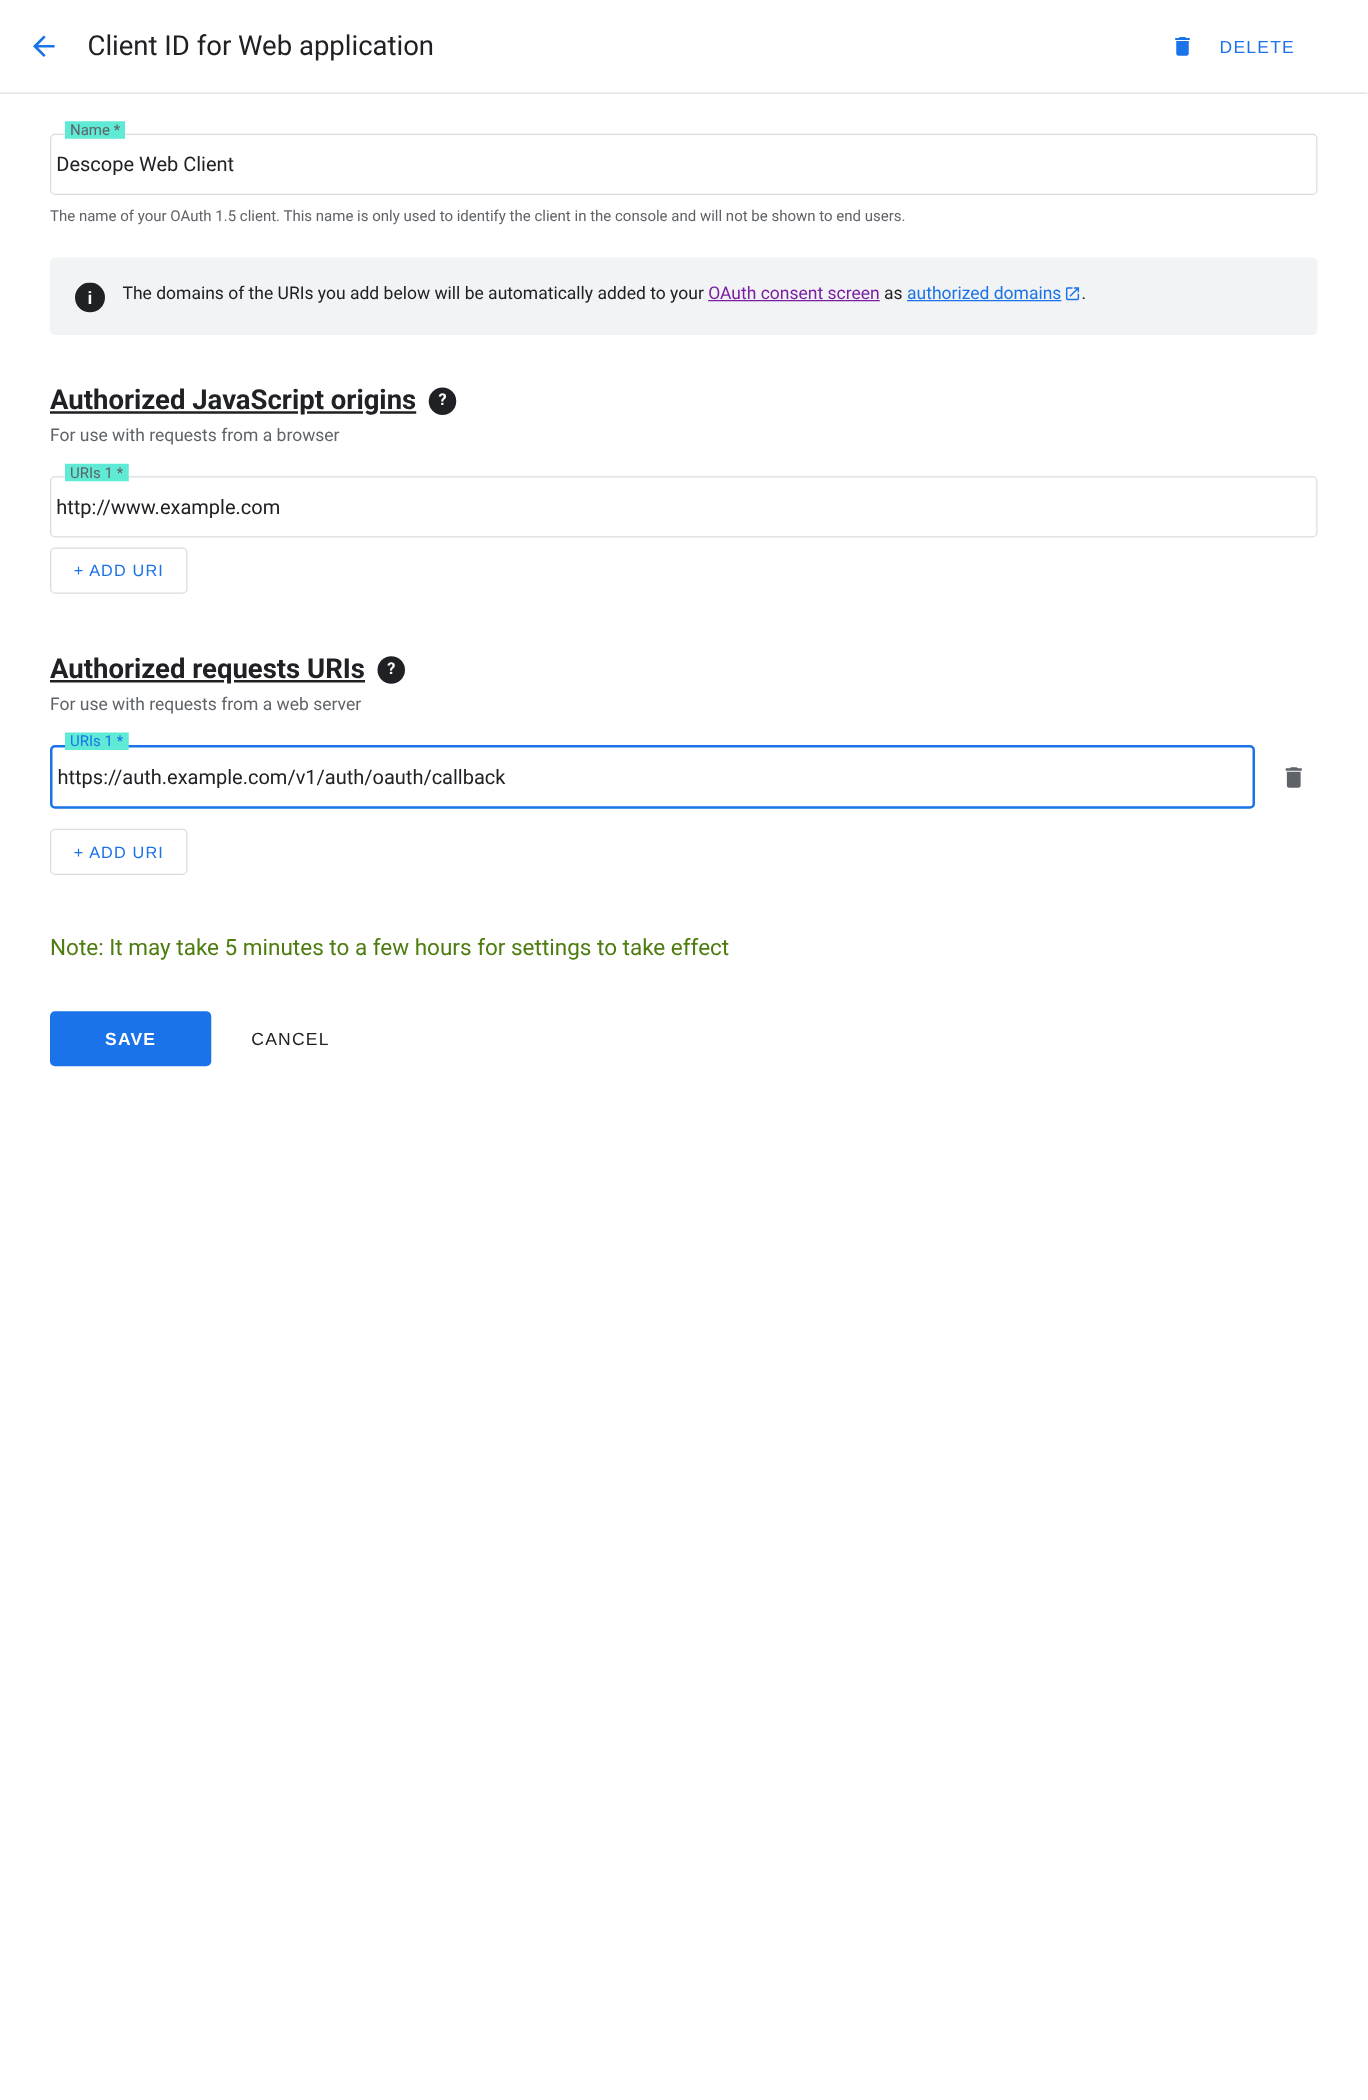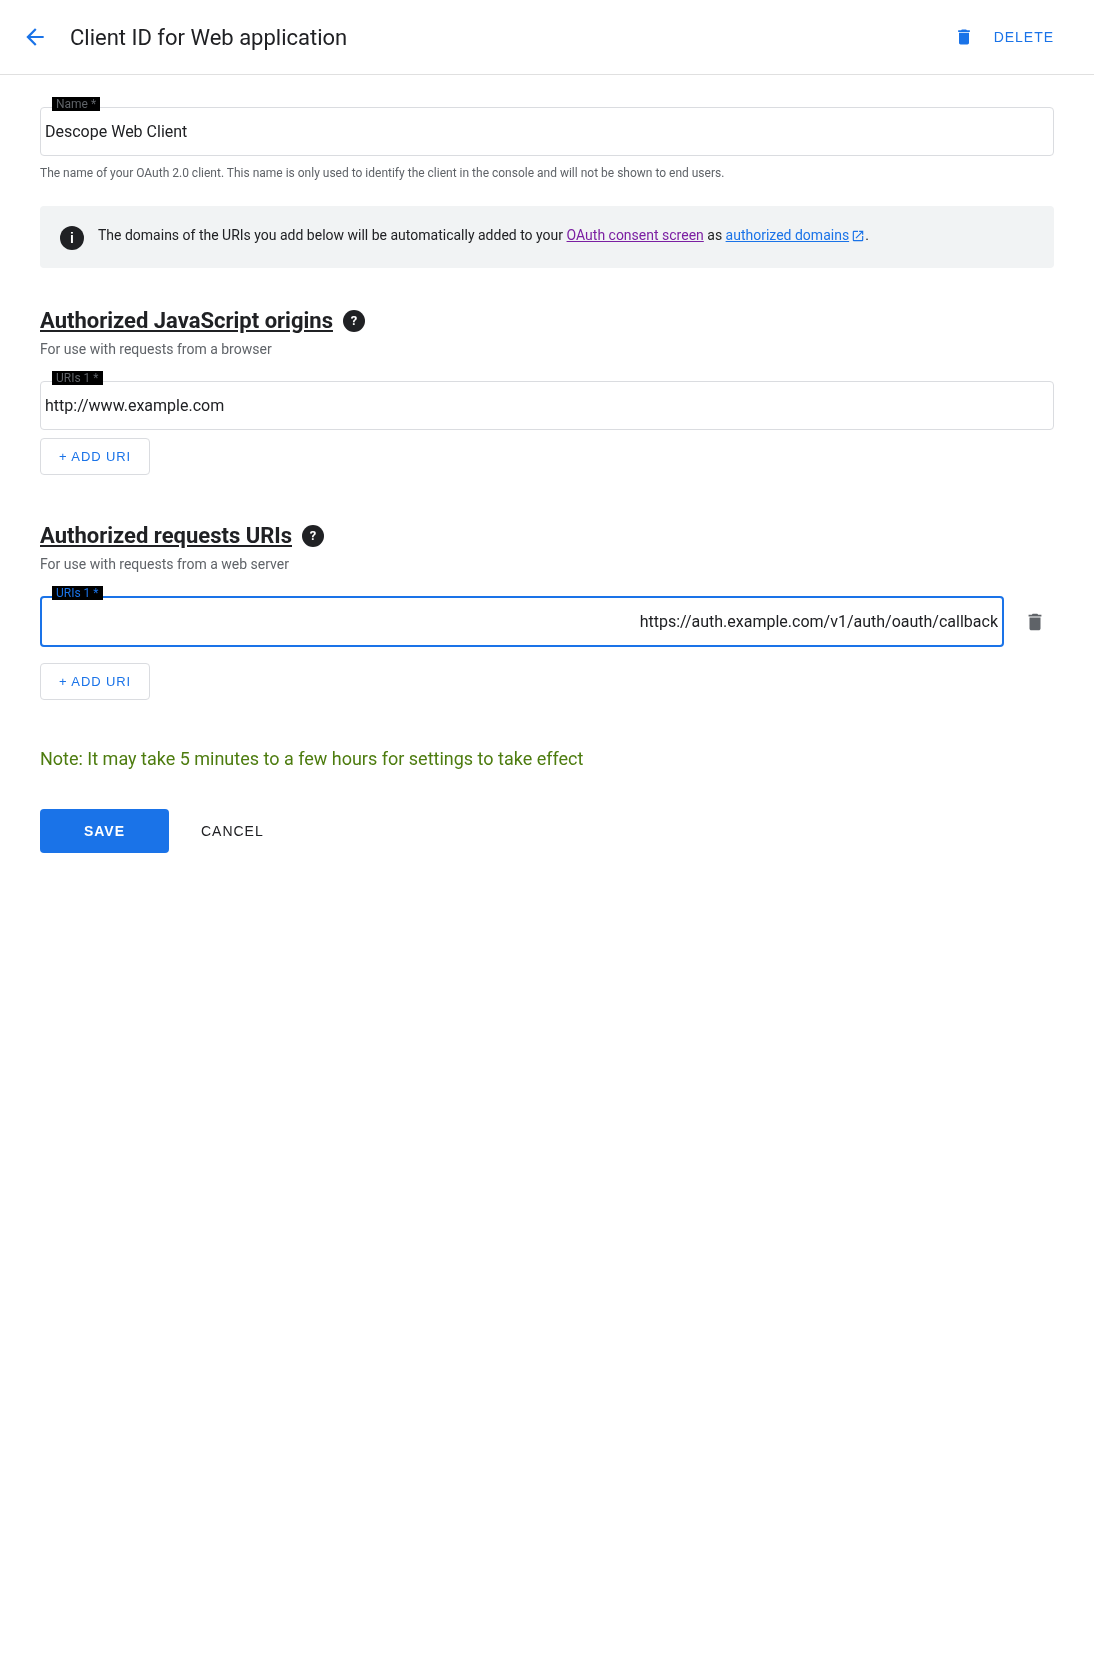--- a/index.html
+++ b/index.html
@@ -14,21 +14,21 @@
       color: #202124;
       width: 1094px;
       min-height: 1680px;
       font-size: 14px;
     }
 
     .header {
       display: flex;
       align-items: center;
       justify-content: space-between;
-      padding: 18px 28px 18px 16px;
+      padding: 18px 46px 18px 16px;
       border-bottom: 1px solid #e0e0e0;
     }
 
     .header-left {
       display: flex;
       align-items: center;
       gap: 16px;
     }
 
     .back-btn {
@@ -79,41 +79,40 @@
 
     .form-field {
       position: relative;
       margin-bottom: 8px;
     }
 
     .form-field label {
       position: absolute;
       top: -10px;
       left: 12px;
-      background: #000000;
+      background: #5eead4;
       padding: 0 4px;
       font-size: 12px;
       color: #5f6368;
     }
 
     .form-field input {
       width: 100%;
       border: 1px solid #dadce0;
       border-radius: 4px;
       padding: 14px 4px;
       font-size: 16px;
       color: #202124;
       outline: none;
       font-family: inherit;
     }
 
     .form-field.active input {
       border-color: #1a73e8;
       border-width: 2px;
-      text-align: right;
     }
 
     .form-field.active label {
       color: #1a73e8;
     }
 
     .field-description {
       font-size: 12px;
       color: #5f6368;
       margin-top: 6px;
@@ -304,21 +303,21 @@
   </button>
 </div>
 
 <div class="content">
 
   <div class="name-section">
     <div class="form-field">
       <label>Name *</label>
       <input type="text" value="Descope Web Client" style="">
     </div>
-    <div class="field-description">The name of your OAuth 2.0 client. This name is only used to identify the client in the console and will not be shown to end users.</div>
+    <div class="field-description">The name of your OAuth 1.5 client. This name is only used to identify the client in the console and will not be shown to end users.</div>
   </div>
 
   <div class="info-box">
     <div class="info-icon">
       <svg viewBox="0 0 24 24" width="24" height="24">
         <circle cx="12" cy="12" r="12" fill="#202124"></circle>
         <text x="12" y="17" text-anchor="middle" fill="white" font-size="14" font-weight="bold" font-family="Arial">i</text>
       </svg>
     </div>
     <div class="info-box-text">

